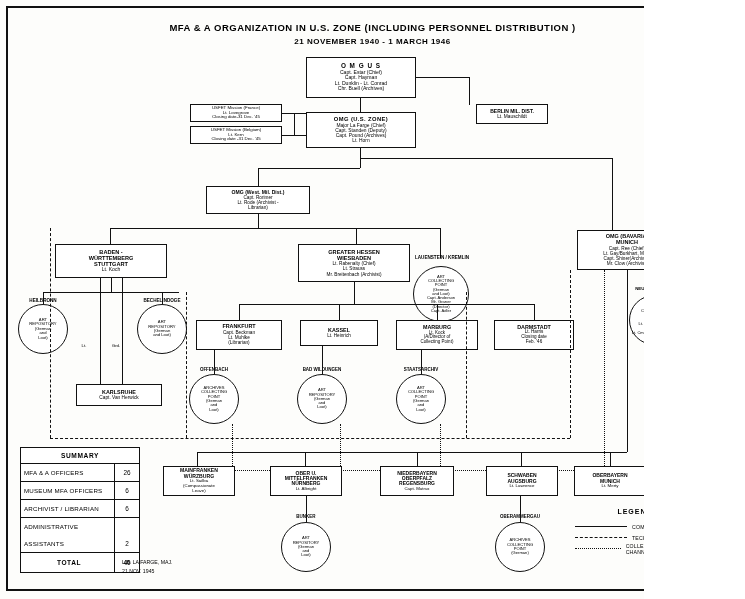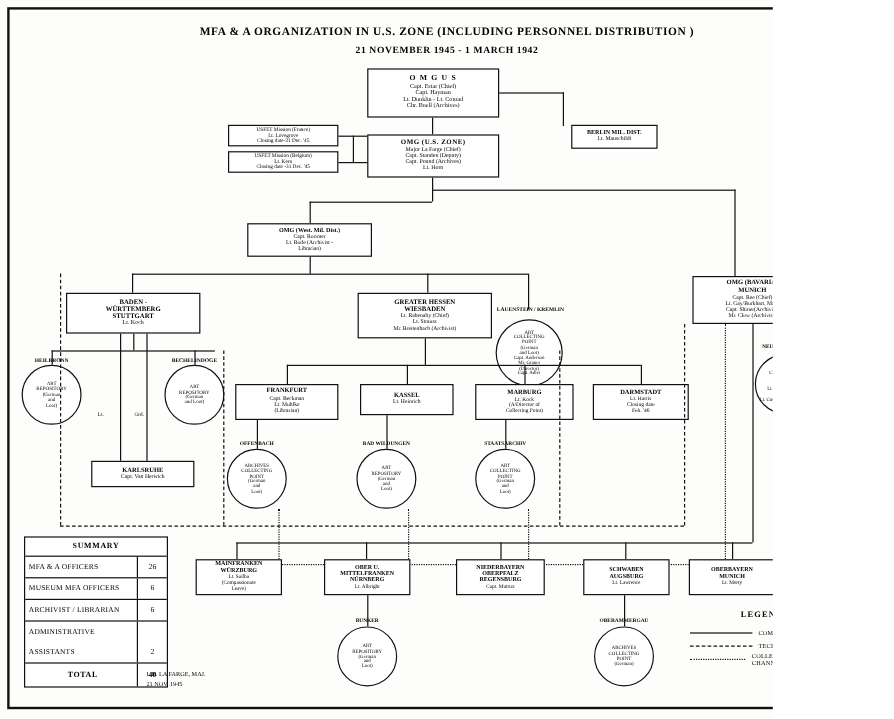--- a/index.html
+++ b/index.html
@@ -1,17 +1,17 @@
 <!DOCTYPE html>
 <html><head>
 <meta charset="utf-8">
 <style>
   html,body{margin:0;padding:0;background:#ffffff;}
   body{font-family:"Liberation Sans", sans-serif;}
-  #page{position:relative;width:644px;height:599px;background:#fdfdfb;overflow:hidden;font-family:Liberation Serif, serif;}
+  #page{position:relative;width:644px;height:599px;background:#fdfdfb;overflow:hidden;}
   #frame{position:absolute;left:6px;top:6px;width:731px;height:585px;border:2px solid #111;box-sizing:border-box;}
   .t{position:absolute;box-sizing:border-box;}
   .title{ text-align:center; font-weight:bold; letter-spacing:.5px;}
   .box{position:absolute;border:1.2px solid #111;background:#fff;box-sizing:border-box;
        display:flex;flex-direction:column;align-items:center;justify-content:center;
        text-align:center;line-height:1.08;padding:1px 2px;}
   .box .hd{font-weight:bold;}
   .box .ln{white-space:pre-line;}
   .circ{position:absolute;border:1.2px solid #111;border-radius:50%;background:#fff;
         display:flex;flex-direction:column;align-items:center;justify-content:center;
@@ -39,21 +39,21 @@
   .lgkey{width:52px;height:0;margin-right:5px;}
   .lgtxt{font-size:5.2px;letter-spacing:.2px;}
 </style>
 </head>
 <body>
 
 <div id="page">
   <div id="frame"></div>
 
   <div class="t title" style="left:40px;top:22px;width:665px;font-size:9.5px;">MFA &amp; A  ORGANIZATION  IN  U.S. ZONE  (INCLUDING   PERSONNEL  DISTRIBUTION )</div>
-  <div class="t title" style="left:40px;top:37px;width:665px;font-size:8px;">21 NOVEMBER 1945 - 1 MARCH 1942</div>
+  <div class="t title" style="left:40px;top:37px;width:665px;font-size:8px;">21 NOVEMBER 1940 - 1 MARCH 1946</div>
 
   <div class="box" style="left:306px;top:57px;width:110px;height:41px;font-size:5.1px;">
     <div class="hd" style="font-size:6.4px;letter-spacing:1px;">O M G U S</div>
     <div class="ln">Capt. Estar (Chief)
 Capt. Hayman
 Lt. Dunklin - Lt. Conrad
 Chr. Buell (Archives)</div>
   </div>
 
   <div class="line vl" style="left:360px;top:98px;height:14px;"></div>

